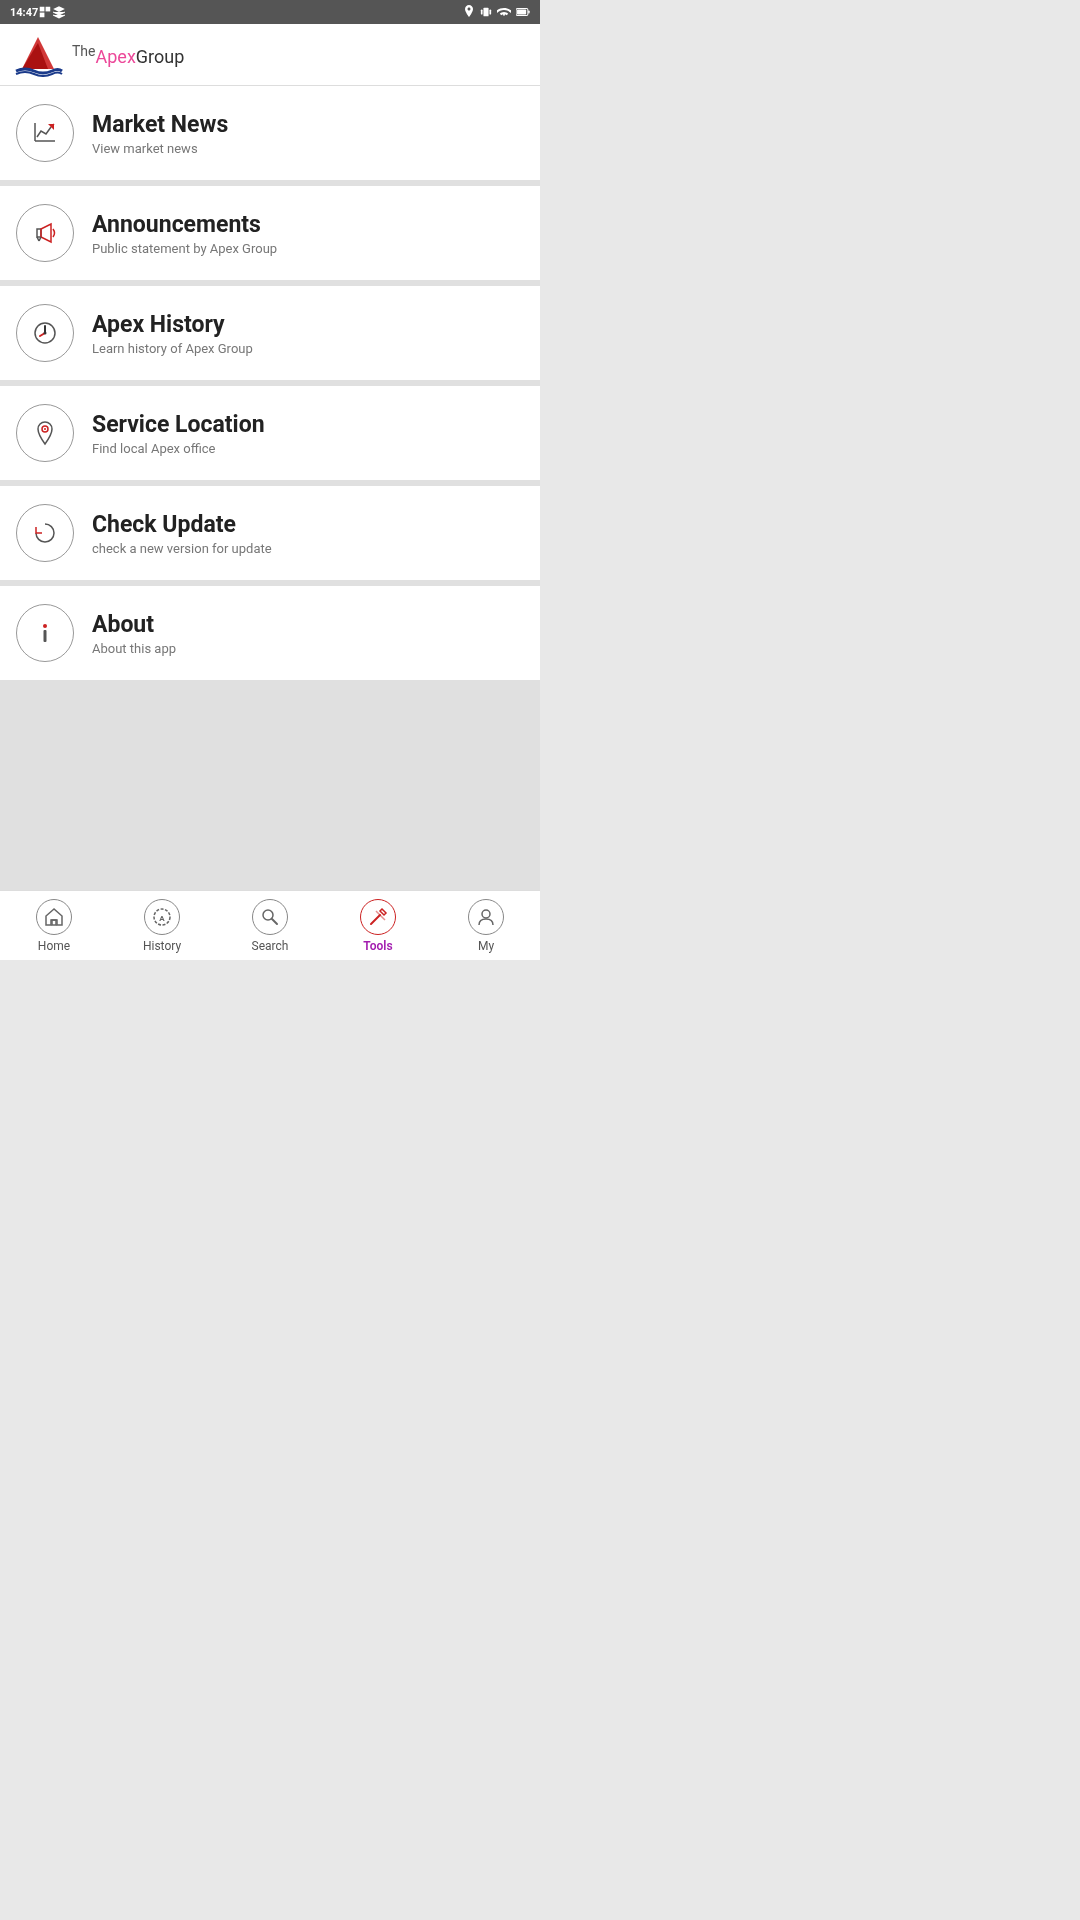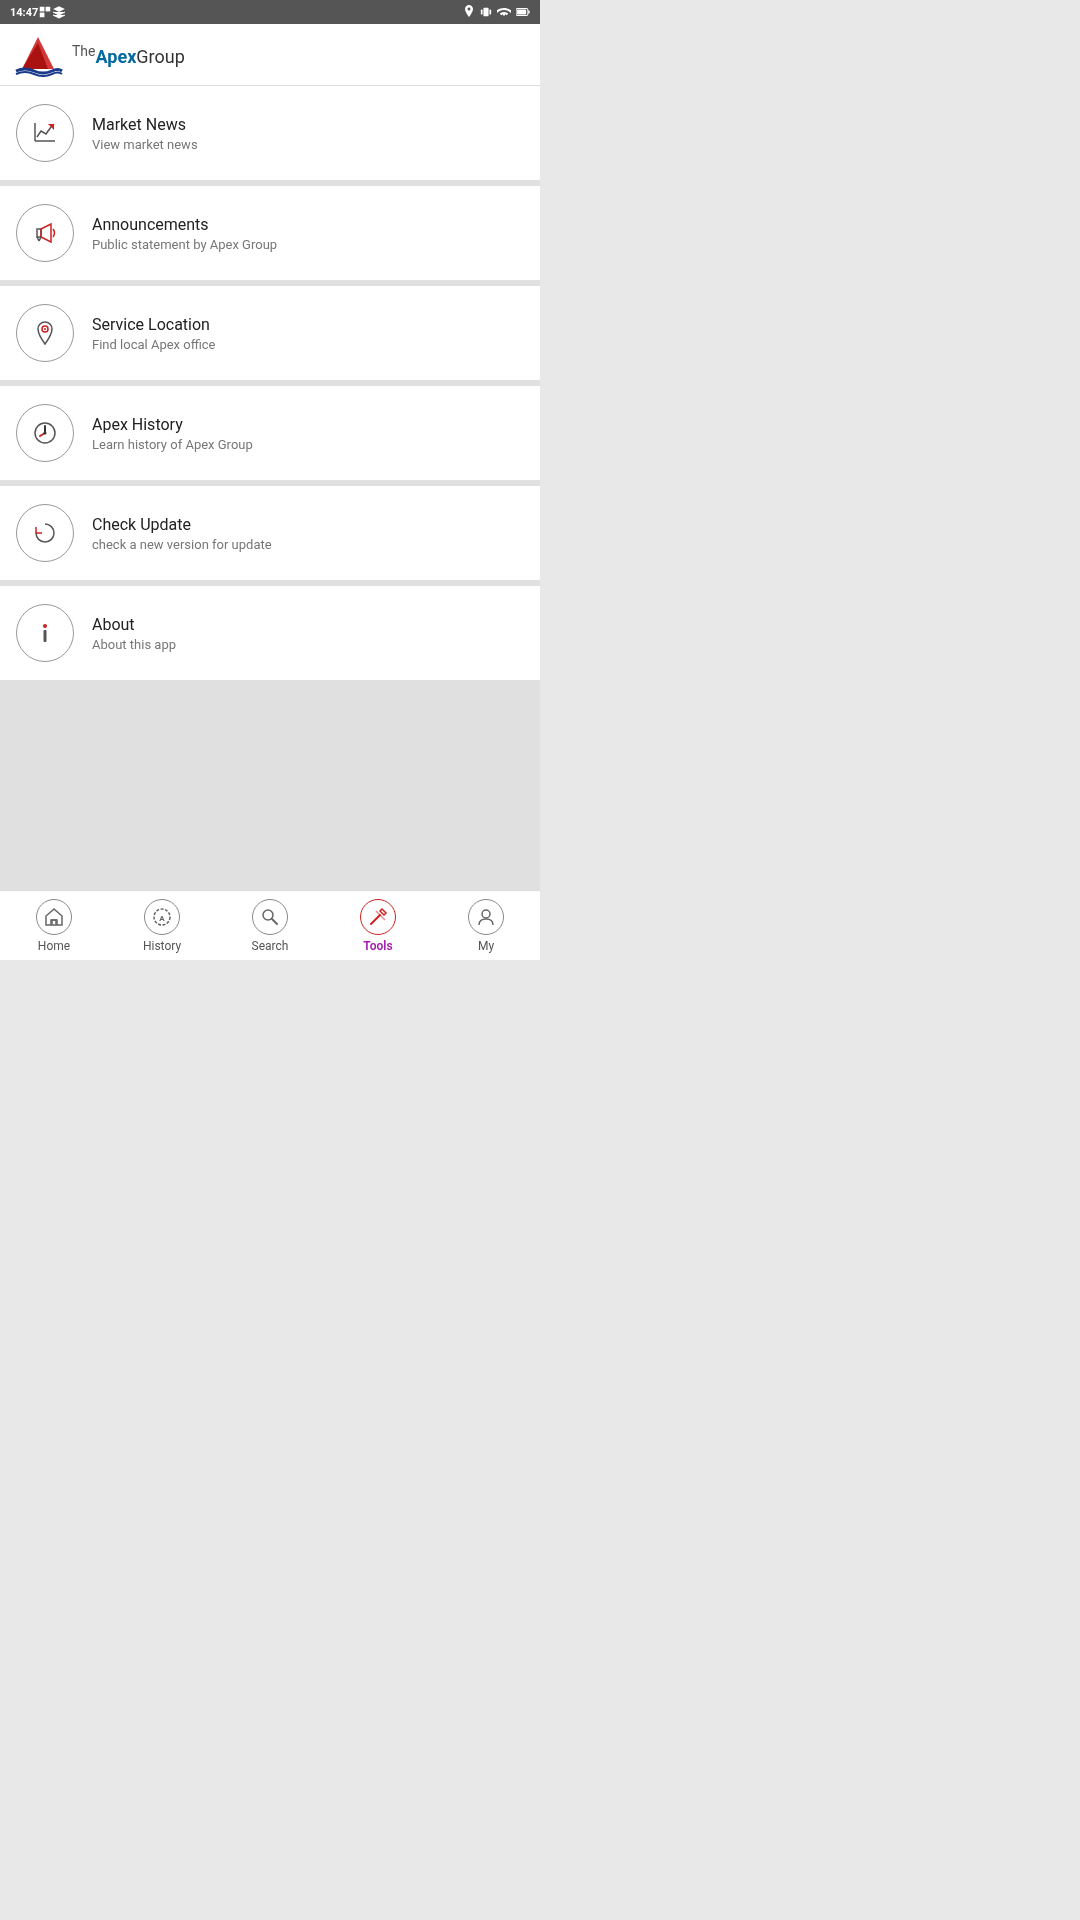--- a/index.html
+++ b/index.html
@@ -57,22 +57,22 @@
       color: #333;
     }
 
     .logo-text .the {
       font-size: 14px;
       color: #555;
       vertical-align: super;
     }
 
     .logo-text .apex {
-      font-weight: bold;
-      color: #0369a1;
+      font-weight: normal;
+      color: #ec4899;
     }
 
     
     .main-content {
       width: 100%;
       background: #e0e0e0;
       overflow-y: auto;
       height: calc(960px - 24px - 62px - 70px);
     }
 
@@ -99,22 +99,22 @@
       flex-shrink: 0;
       background: white;
     }
 
     .menu-text-block {
       display: flex;
       flex-direction: column;
     }
 
     .menu-title {
-      font-size: 16px;
-      font-weight: 400;
+      font-size: 23px;
+      font-weight: 700;
       color: #222;
       margin-bottom: 3px;
     }
 
     .menu-subtitle {
       font-size: 13px;
       color: #777;
     }
 
     
@@ -259,46 +259,46 @@
     </div>
     <div class="menu-text-block">
       <span class="menu-title">Announcements</span>
       <span class="menu-subtitle">Public statement by Apex Group</span>
     </div>
   </div>
 
   <div class="menu-item">
     <div class="menu-icon-circle">
       <svg class="icon-svg" viewBox="0 0 28 28">
-        <path d="M14 3C10.1 3 7 6.1 7 10c0 5.3 7 15 7 15s7-9.7 7-15c0-3.9-3.1-7-7-7z" stroke="#555" stroke-width="1.5" fill="none"></path>
-        <circle cx="14" cy="10" r="3" stroke="#cc2222" stroke-width="1.5" fill="none"></circle>
-        <circle cx="14" cy="10" r="1" fill="#cc2222"></circle>
-      </svg>
-    </div>
-    <div class="menu-text-block">
-      <span class="menu-title">Service Location</span>
-      <span class="menu-subtitle">Find local Apex office</span>
-    </div>
-  </div>
-
-  <div class="menu-item">
-    <div class="menu-icon-circle">
-      <svg class="icon-svg" viewBox="0 0 28 28">
         <circle cx="14" cy="14" r="10" stroke="#555" stroke-width="1.5" fill="none"></circle>
         <line x1="14" y1="14" x2="14" y2="7" stroke="#333" stroke-width="2" stroke-linecap="round"></line>
         <line x1="14" y1="14" x2="9" y2="17" stroke="#cc2222" stroke-width="2" stroke-linecap="round"></line>
         <circle cx="14" cy="14" r="1.5" fill="#333"></circle>
       </svg>
     </div>
     <div class="menu-text-block">
       <span class="menu-title">Apex History</span>
       <span class="menu-subtitle">Learn history of Apex Group</span>
     </div>
   </div>
 
+  <div class="menu-item">
+    <div class="menu-icon-circle">
+      <svg class="icon-svg" viewBox="0 0 28 28">
+        <path d="M14 3C10.1 3 7 6.1 7 10c0 5.3 7 15 7 15s7-9.7 7-15c0-3.9-3.1-7-7-7z" stroke="#555" stroke-width="1.5" fill="none"></path>
+        <circle cx="14" cy="10" r="3" stroke="#cc2222" stroke-width="1.5" fill="none"></circle>
+        <circle cx="14" cy="10" r="1" fill="#cc2222"></circle>
+      </svg>
+    </div>
+    <div class="menu-text-block">
+      <span class="menu-title">Service Location</span>
+      <span class="menu-subtitle">Find local Apex office</span>
+    </div>
+  </div>
+
 
   <div class="menu-item">
     <div class="menu-icon-circle">
       <svg class="icon-svg" viewBox="0 0 28 28">
         <path d="M14 5 A9 9 0 1 1 5 14" stroke="#555" stroke-width="1.5" fill="none"></path>
         <polyline points="5,8 5,14 11,14" stroke="#cc2222" stroke-width="1.5" fill="none"></polyline>
       </svg>
     </div>
     <div class="menu-text-block">
       <span class="menu-title">Check Update</span>

